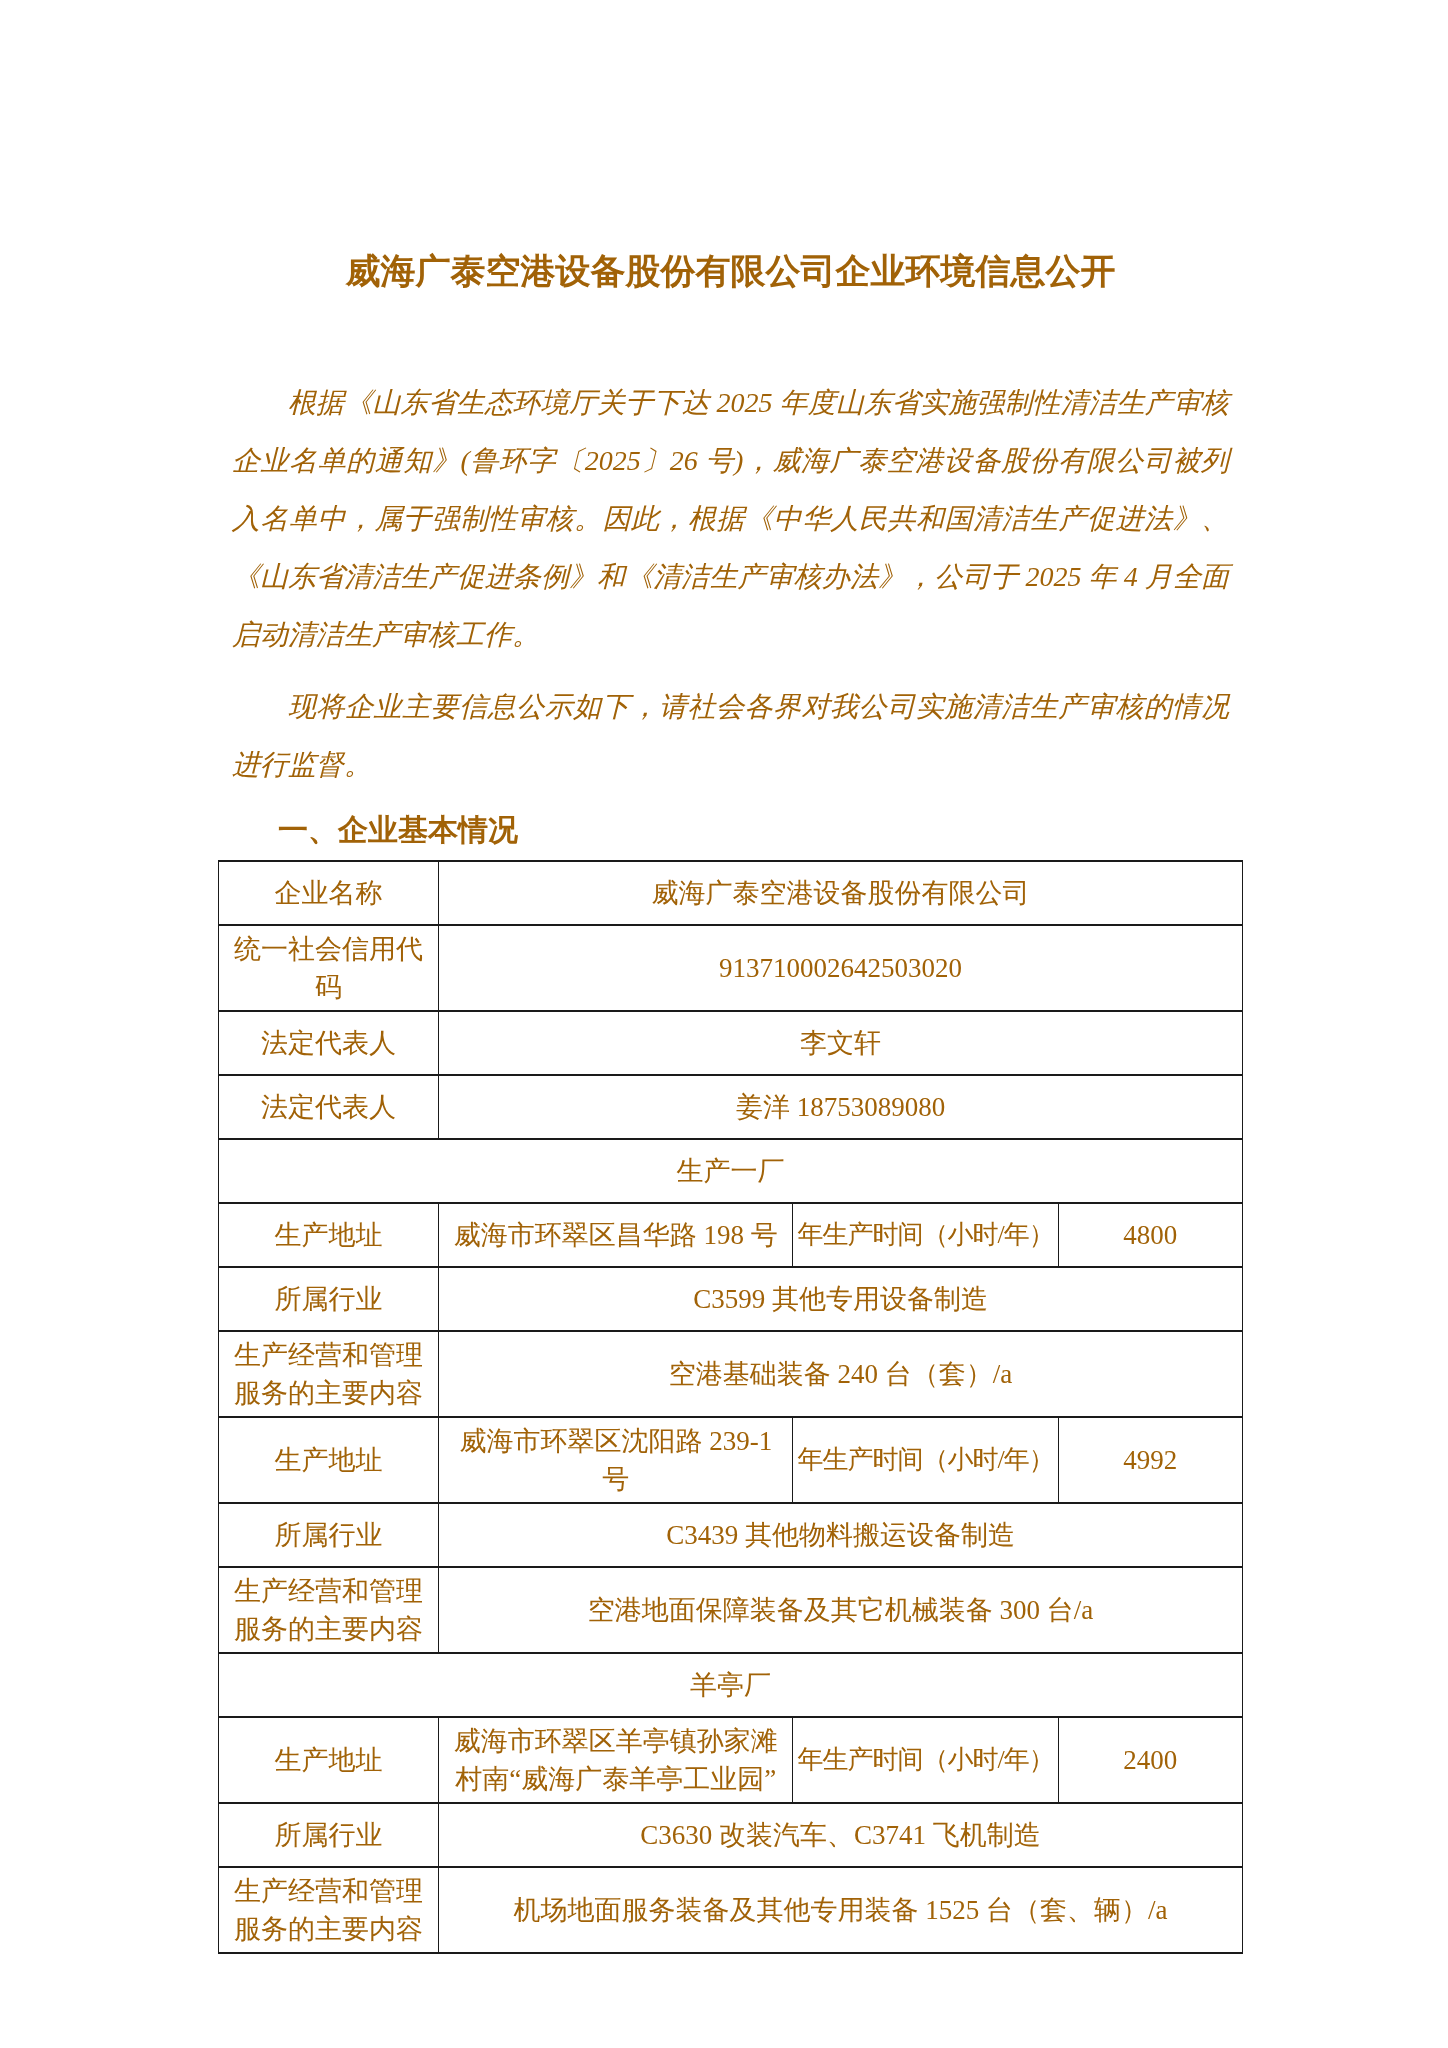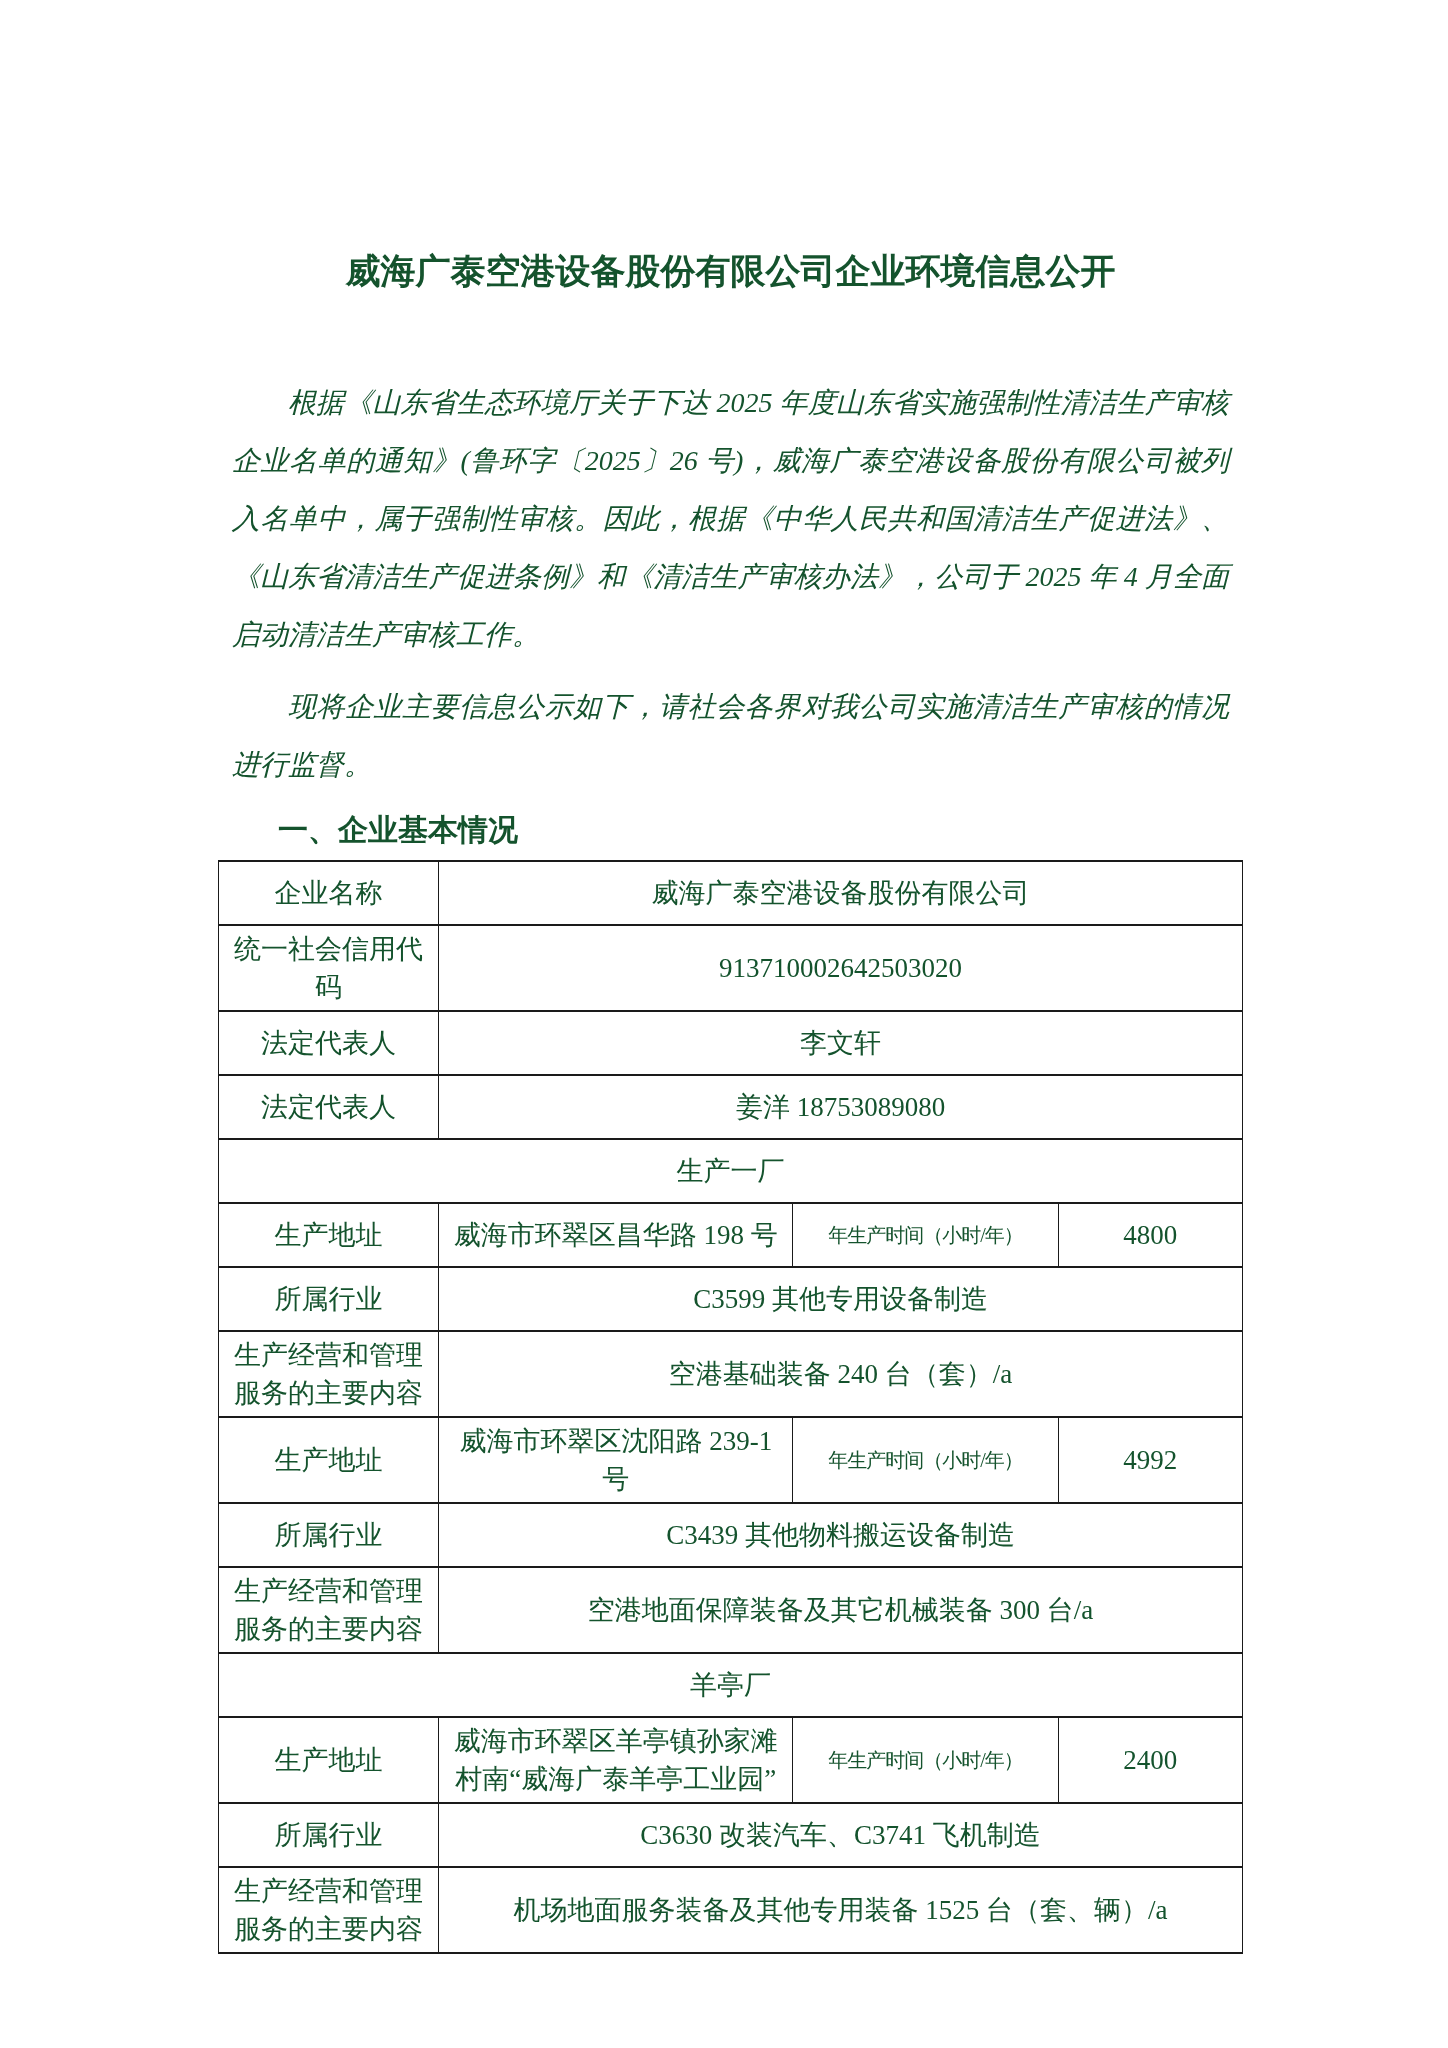--- a/index.html
+++ b/index.html
@@ -8,21 +8,21 @@
     height: 2048px;
     background: #ffffff;
     font-family: "Liberation Serif", "DejaVu Serif", serif;
   }
   .page {
     box-sizing: border-box;
     width: 1448px;
     height: 2048px;
     padding: 250px 205px 0 218px;
     background: #ffffff;
-    color: #14532d;
+    color: #a16207;
   }
   .title {
     font-size: 35px;
     font-weight: bold;
     text-align: center;
     line-height: 44px;
     margin: 0 0 80px 0;
   }
   .para {
     font-size: 28px;
@@ -52,21 +52,21 @@
     vertical-align: middle;
     font-size: 27px;
     line-height: 38px;
     height: 54px;
     padding: 4px 8px;
     word-break: break-word;
   }
   table.info td.label { padding: 4px 10px; }
   table.info td.timecol {
     white-space: nowrap;
-    font-size: 20px;
+    font-size: 26px;
     letter-spacing: -1px;
     padding: 4px 2px;
   }
   table.info td.section { padding: 4px 24px; }
 </style>
 </head>
 <body>
 
 <div class="page">
   <h1 class="title">威海广泰空港设备股份有限公司企业环境信息公开</h1>

